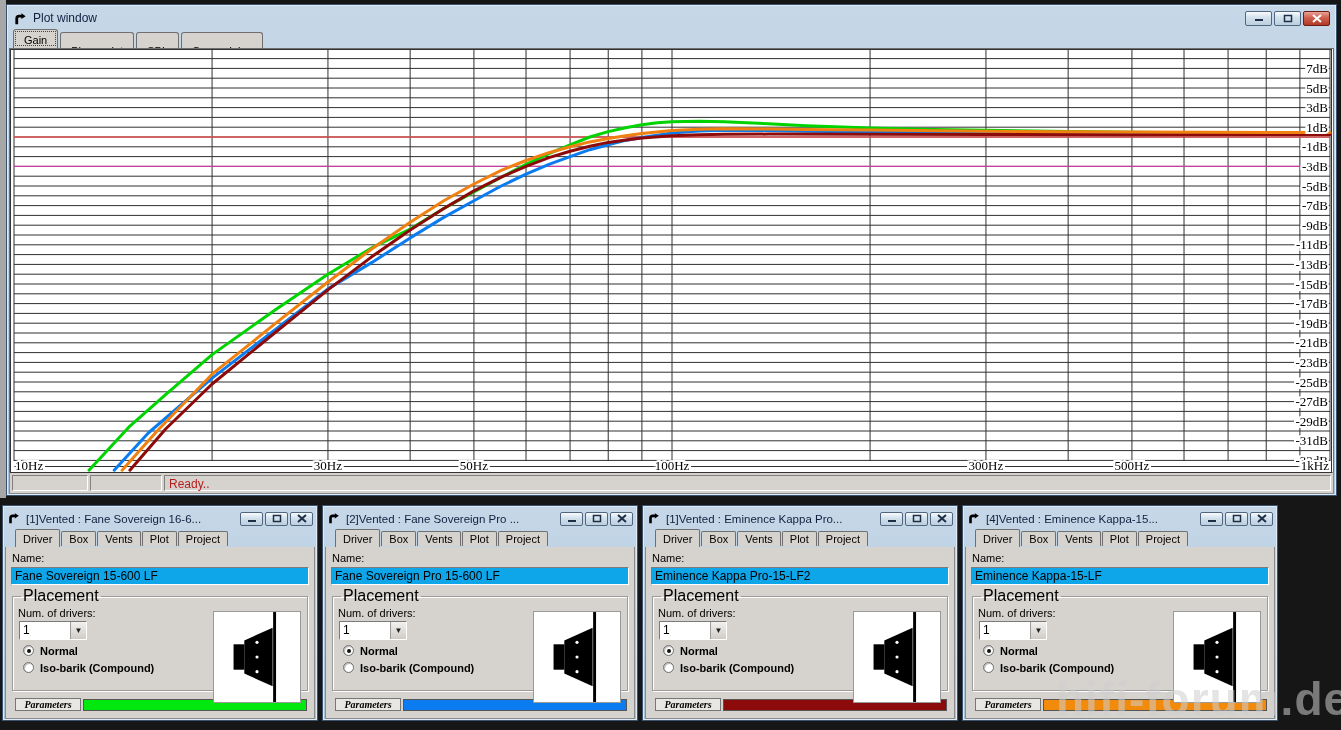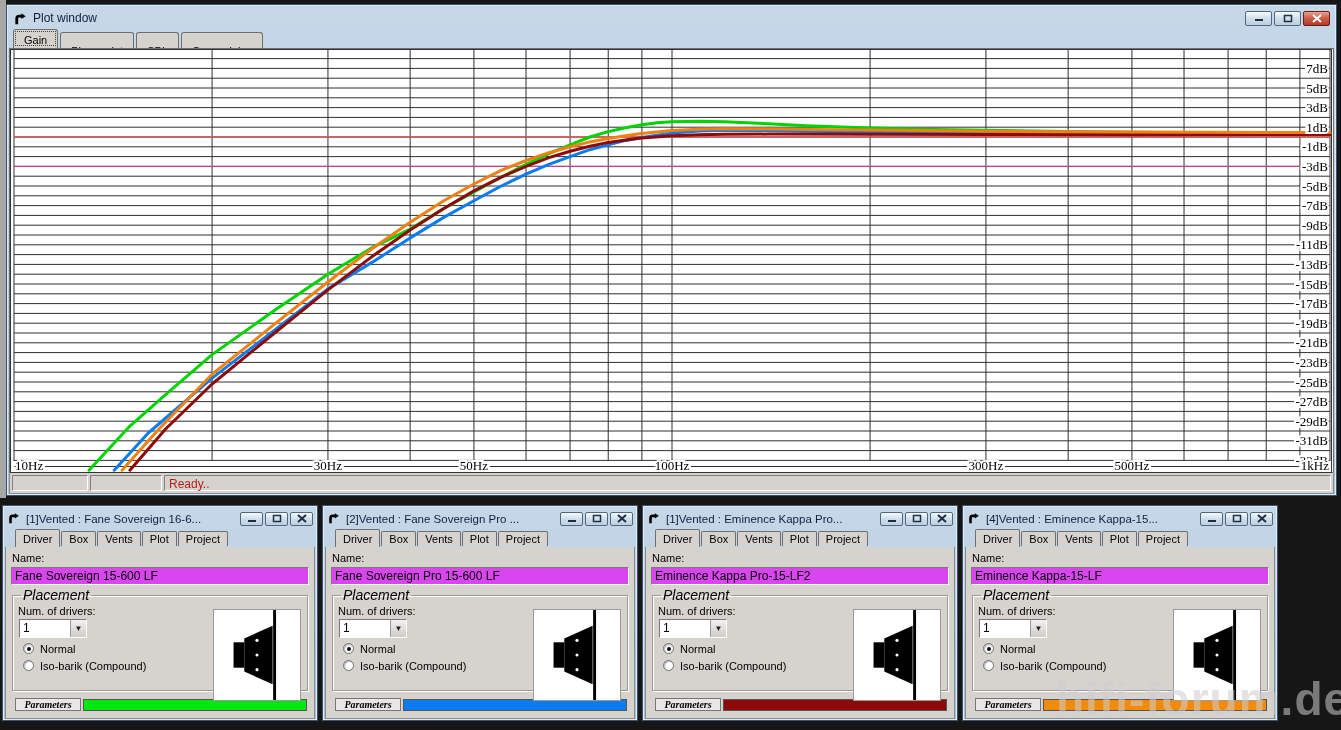--- a/index.html
+++ b/index.html
@@ -35,31 +35,31 @@
   #driver-row { position:absolute; left:2px; top:505px; display:flex; gap:4px; }
   .mini-window { width:316px; height:216px; background:linear-gradient(#c6d8e8,#a9c2d8); border:1px solid #3b536e; padding:2px; box-shadow:inset 0 0 0 1px #dcebf7; position:relative; }
   .mini-titlebar { display:flex; align-items:center; height:21px; padding:0 2px; }
   .mini-title { color:#10203f; font-size:11.5px; margin-left:4px; white-space:nowrap; overflow:hidden; flex:1; }
   .mini-tabs { display:flex; align-items:center; height:18px; padding-left:10px; }
   .mtab { background:#d6d3ce; border:1px solid #6f6f6f; border-bottom:none; border-radius:2px 2px 0 0;
           font-size:11px; padding:2px 7px; margin-right:1px; height:15px; line-height:11px; }
   .mtab.active { height:18px; padding-top:4px; font-size:11px; }
   .mini-body { background:#d6d3ce; border:1px solid #8a8a8a; border-top:none; height:172px; position:relative; padding:3px 5px; }
   .field-label { font-size:11px; color:#000; margin:2px 1px 2px 1px; }
-  .name-input { width:100%; height:18px; border:1px solid; border-color:#7b7b7b #fff #fff #7b7b7b; background:#d946ef;
+  .name-input { width:100%; height:18px; border:1px solid; border-color:#7b7b7b #fff #fff #7b7b7b; background:#0ea5e9;
                 font-family:"Liberation Sans",sans-serif; font-size:12px; padding:1px 3px; color:#000; }
   .placement-group { border:1px solid #9a9a9a; box-shadow:1px 1px 0 #fff, inset 1px 1px 0 #fff; margin:2px 1px 0 1px; height:104px; position:relative; padding:0 4px; }
-  .placement-group legend { font-size:14px; padding:0 2px; margin-left:4px;font-style:italic; }
+  .placement-group legend { font-size:16px; padding:0 2px; margin-left:4px; }
   .combo { display:flex; width:68px; height:19px; border:1px solid; border-color:#7b7b7b #fff #fff #7b7b7b; background:#fff; margin:2px 0 0 2px; }
   .combo-value { flex:1; font-size:12px; padding:1px 3px; }
   .combo-btn { width:16px; background:linear-gradient(#f2f1ef,#cfccc6); border-left:1px solid #9a9a9a; font-size:8px; display:flex; align-items:center; justify-content:center; color:#222; }
   .radio-row { display:flex; align-items:center; margin:4px 0 0 6px; height:13px; }
   .radio { width:11px; height:11px; border-radius:50%; border:1px solid #6f6f6f; background:#fff; box-shadow:inset 1px 1px 1px #b9b9b9; position:relative; flex:0 0 auto; }
   .radio.checked::after { content:""; position:absolute; left:2.5px; top:2.5px; width:4px; height:4px; border-radius:50%; background:#111; }
-  .radio-label { font-size:11px; margin-left:6px; white-space:nowrap; }
+  .radio-label { font-size:11px; margin-left:6px; white-space:nowrap;font-weight:bold; }
   .speaker-box { position:absolute; right:6px; top:6px; width:88px; height:92px; background:#fff; border:1px solid #9a9a9a; }
   .param-row { display:flex; align-items:center; margin-top:7px; padding:0 2px 0 4px; }
   .param-btn { width:66px; height:13px; background:#e9e7e3; border:1px solid #777; font-family:"Liberation Serif",serif; font-style:italic; font-weight:bold; font-size:10px; text-align:center; line-height:11px; }
   .param-bar { flex:1; height:12px; margin-left:2px; border:1px solid #555; }
 
   
   #watermark { position:absolute; left:1056px; top:672px; font-size:46px; font-weight:bold;
                color:rgba(205,205,205,0.55); letter-spacing:1px; pointer-events:none; white-space:nowrap; }
 </style>
 </head>

